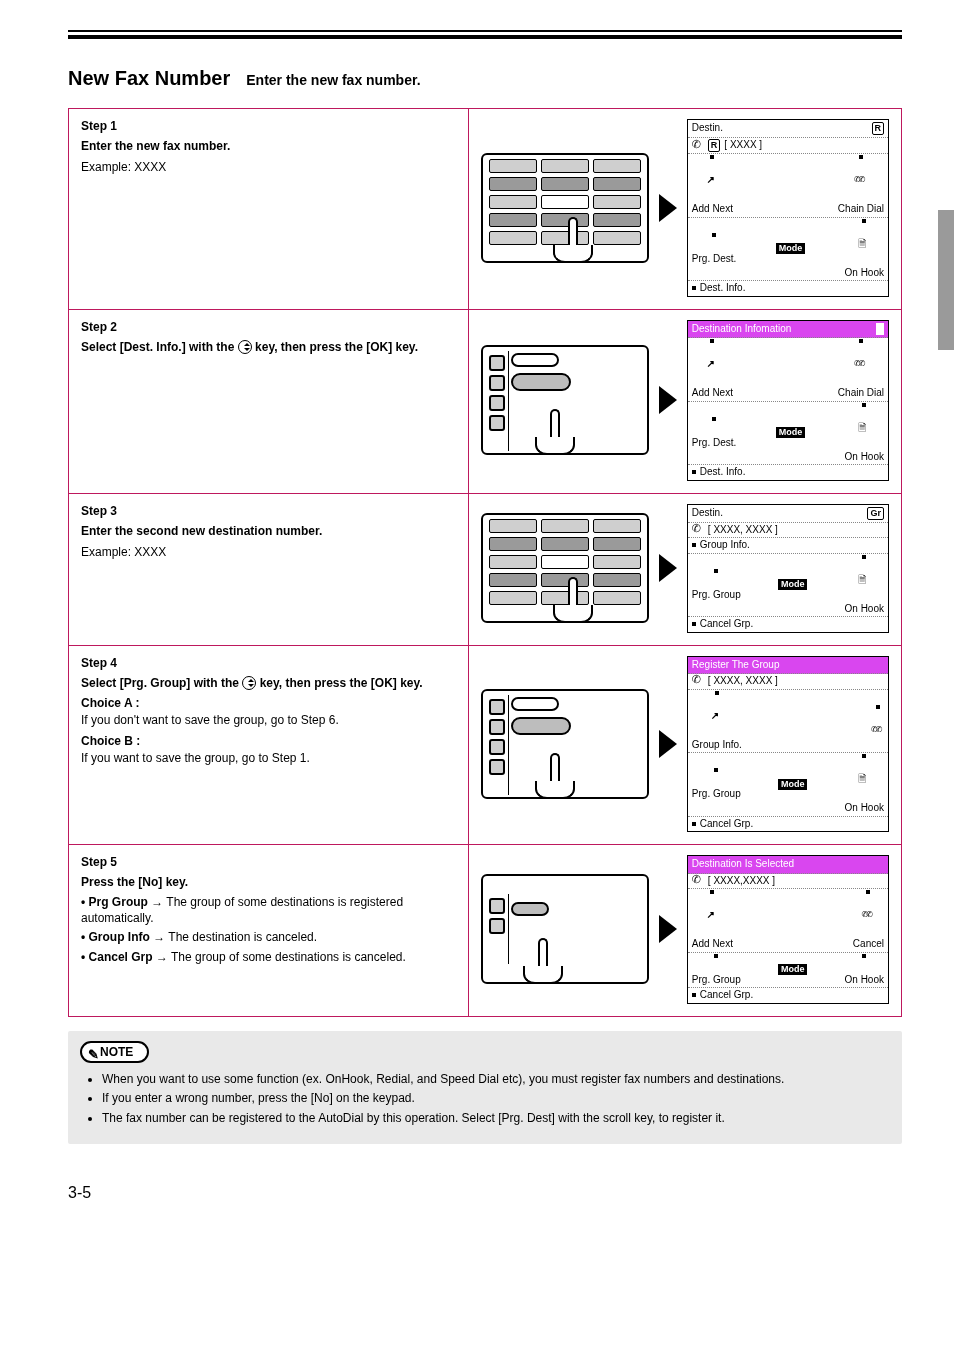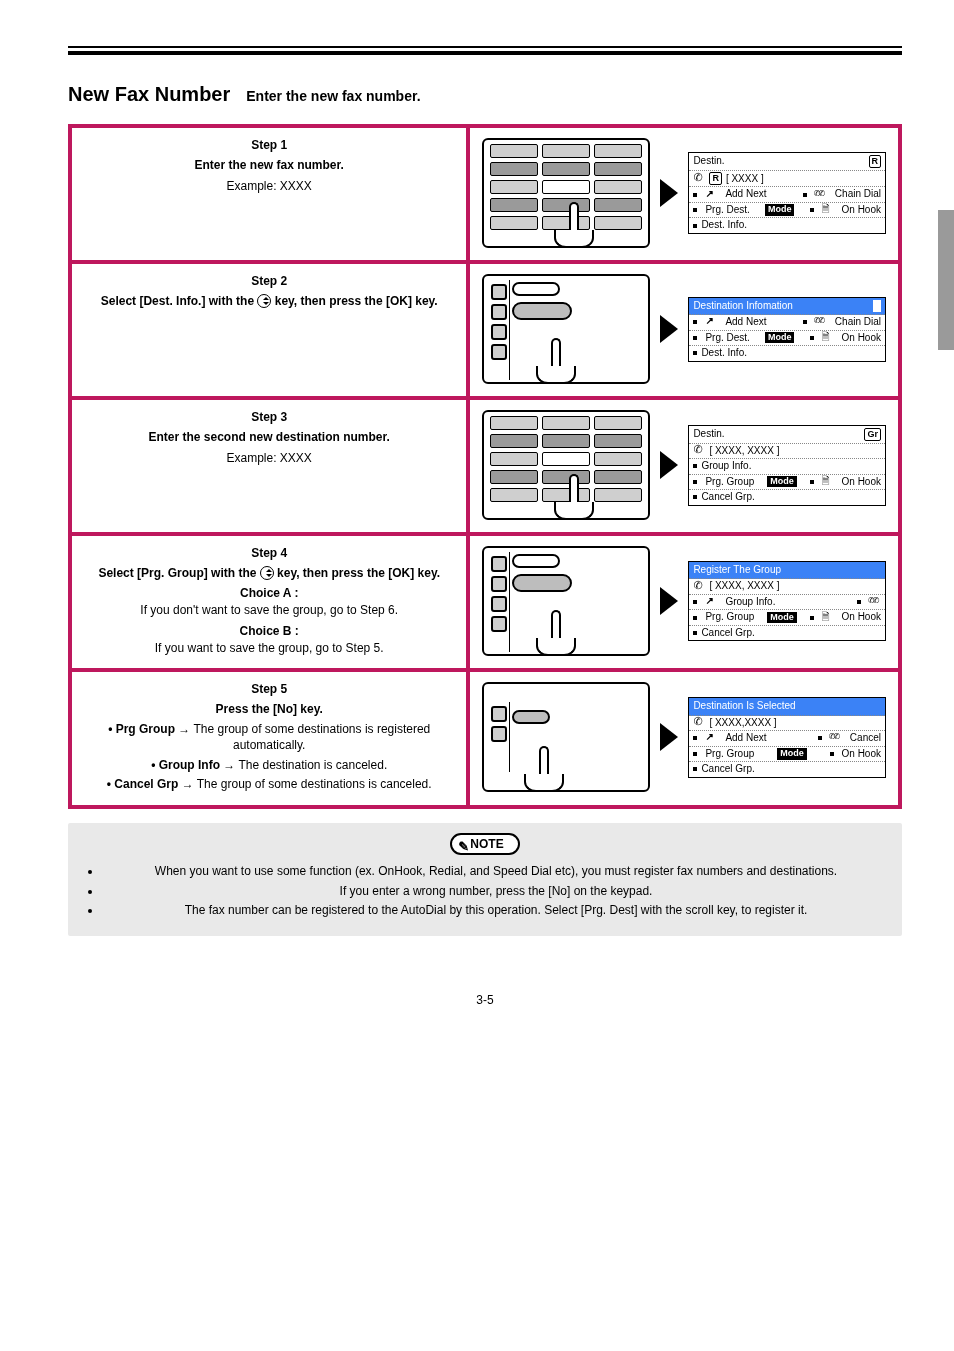--- a/index.html
+++ b/index.html
@@ -1,24 +1,24 @@
 <!DOCTYPE html>
 <html><head>
 <meta charset="utf-8">
 <style>
   * { box-sizing: border-box; margin: 0; padding: 0; }
   html, body { width: 954px; background: #fff; font-family: Arial, Helvetica, sans-serif; font-size: 12px; color: #000; }
-  .page { width: 954px; padding: 46px 52px 30px 68px; position: relative; text-align: center; }
+  .page { width: 954px; padding: 30px 52px 30px 68px; position: relative; }
   .top-rule { border-top: 2px solid #000; border-bottom: 4px solid #000; height: 9px; margin-bottom: 20px; }
   .section-title { font-size: 20px; font-weight: bold; margin: 8px 0 4px; }
   .header-row { display: flex; align-items: baseline; gap: 16px; margin-bottom: 14px; }
   .subhead { font-size: 14px; font-weight: bold; }
 
   table.steps { width: 100%; border-collapse: collapse; table-layout: fixed; }
-  table.steps td { border: 4px solid #be185d; vertical-align: top; padding: 10px 12px 12px; }
+  table.steps td { border: 1px solid #be185d; vertical-align: top; padding: 10px 12px 12px; }
   table.steps td.left { width: 48%; }
   table.steps td.right { width: 52%; }
   .step-label { font-weight: bold; margin-bottom: 6px; }
   .step-title { font-weight: bold; margin-bottom: 6px; }
   .step-body { line-height: 1.35; }
   .choice { margin-top: 6px; margin-bottom: 2px; }
   .choice-label { font-weight: bold; }
   .sub { font-size: 12px; margin-top: 4px; line-height: 1.3; }
 
   .right-inner { display: flex; align-items: center; gap: 10px; }
@@ -38,43 +38,43 @@
   .panel-body { position: absolute; left: 28px; top: 6px; right: 6px; }
   .oval { width: 48px; height: 14px; border: 2px solid #000; border-radius: 9px; background: #fff; margin-bottom: 6px; }
   .oval.gray { background: #bdbdbd; }
   .pill { width: 60px; height: 18px; border: 2px solid #000; border-radius: 10px; background: #bdbdbd; }
   .panel .hand { left: 52px; bottom: -2px; }
 
   .arrow { width: 0; height: 0; border-top: 14px solid transparent; border-bottom: 14px solid transparent; border-left: 18px solid #000; }
 
   .lcd { border: 1px solid #000; width: 224px; background: #fff; font-size: 10px; line-height: 1.25; }
   .lcd .title { display: flex; justify-content: space-between; padding: 2px 4px; border-bottom: 1px dotted #888; }
-  .lcd.black .title, .lcd .title.black { background: #3b82f6; color: #fff; }
+  .lcd.black .title, .lcd .title.black { background: #d946ef; color: #fff; }
   .lcd .row { display: flex; align-items: center; gap: 4px; padding: 1px 4px; border-bottom: 1px dotted #888; min-height: 14px; }
   .lcd .row:last-child { border-bottom: none; }
-  .lcd .half { display: flex; gap: 8px; align-items: center; }
+  .lcd .half { display: flex; gap: 16px; align-items: center; flex-direction: column; }
   .lcd .row.split { justify-content: space-between; }
   .badge { display: inline-block; border: 1px solid #000; padding: 0 2px; font-size: 9px; font-weight: bold; border-radius: 2px; line-height: 11px; background: #fff; }
   .dot { width: 4px; height: 4px; background: #000; display: inline-block; }
   .chip { background: #000000; color: #fff; padding: 0 3px; font-weight: bold; font-size: 9px; }
 
   .ic { width: 12px; height: 12px; display: inline-block; position: relative; }
   .ic-phone::before { content: "✆"; font-size: 11px; position: absolute; top: -2px; left: 0; }
   .ic-bounce::before { content: "↗"; font-size: 10px; font-weight: bold; position: absolute; top: -1px; left: 0; }
   .ic-2phone::before { content: "✆✆"; font-size: 8px; letter-spacing: -2px; position: absolute; top: 0; left: -1px; }
   .ic-doc::before { content: "🗎"; font-size: 10px; position: absolute; top: -1px; left: 0; }
 
   .note-box { background: #e9e9e9; margin-top: 14px; padding: 10px 12px 14px; border-radius: 2px; }
   .note-pill { display: inline-block; border: 2px solid #000; border-radius: 14px; padding: 2px 14px 2px 8px; font-weight: bold; background: #fff; position: relative; }
   .note-pill .pen { position: absolute; left: 6px; top: 4px; font-size: 13px; }
   .note-list { margin-top: 8px; padding-left: 22px; line-height: 1.4; }
   .note-list li { margin-bottom: 3px; }
 
   .side-tab { position: absolute; right: 0; top: 210px; width: 16px; height: 140px; background: #9a9a9a; }
-  .footer { margin-top: 57px; font-size: 12px; }
+  .footer { margin-top: 40px; font-size: 16px; }
 
   .scroll-icon { display:inline-block; width:14px; height:14px; border:1.5px solid #000; border-radius:50%; position:relative; vertical-align:-3px; }
   .scroll-icon::before { content:""; position:absolute; left:5px; top:2px; border-left:3px solid transparent; border-right:3px solid transparent; border-bottom:3px solid #000; }
   .scroll-icon::after { content:""; position:absolute; left:5px; bottom:2px; border-left:3px solid transparent; border-right:3px solid transparent; border-top:3px solid #000; }
 </style>
 </head>
 <body>
 <div class="page">
 
 <div class="top-rule"></div>
@@ -320,21 +320,21 @@
 <td class="left">
   <div class="step-label">Step 4</div>
   <div class="step-title">
     <span>Select [Prg. Group] with the </span>
     <span class="scroll-icon"></span>
     <span> key, then press the [OK] key.</span>
   </div>
   <div class="choice"><span class="choice-label">Choice A :</span></div>
   <div class="step-body">If you don't want to save the group, go to Step 6.</div>
   <div class="choice"><span class="choice-label">Choice B :</span></div>
-  <div class="step-body">If you want to save the group, go to Step 5.</div>
+  <div class="step-body">If you want to save the group, go to Step 1.</div>
 </td>
 <td class="right">
   <div class="right-inner">
     <div class="illus panel">
       <div class="panel-left">
                   <div class="d"></div>
                   <div class="d"></div>
                   <div class="d"></div>
                   <div class="d"></div>
                 </div>

